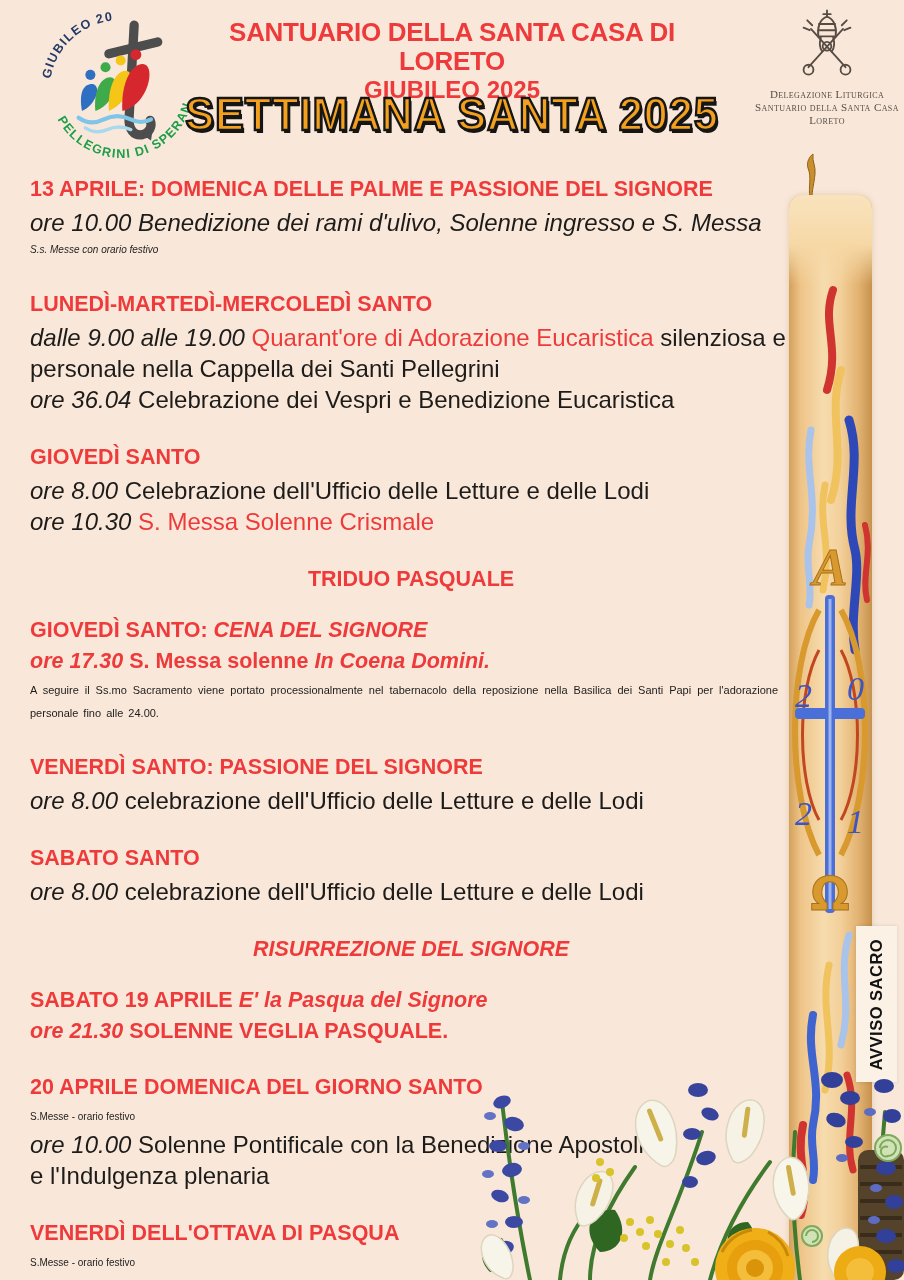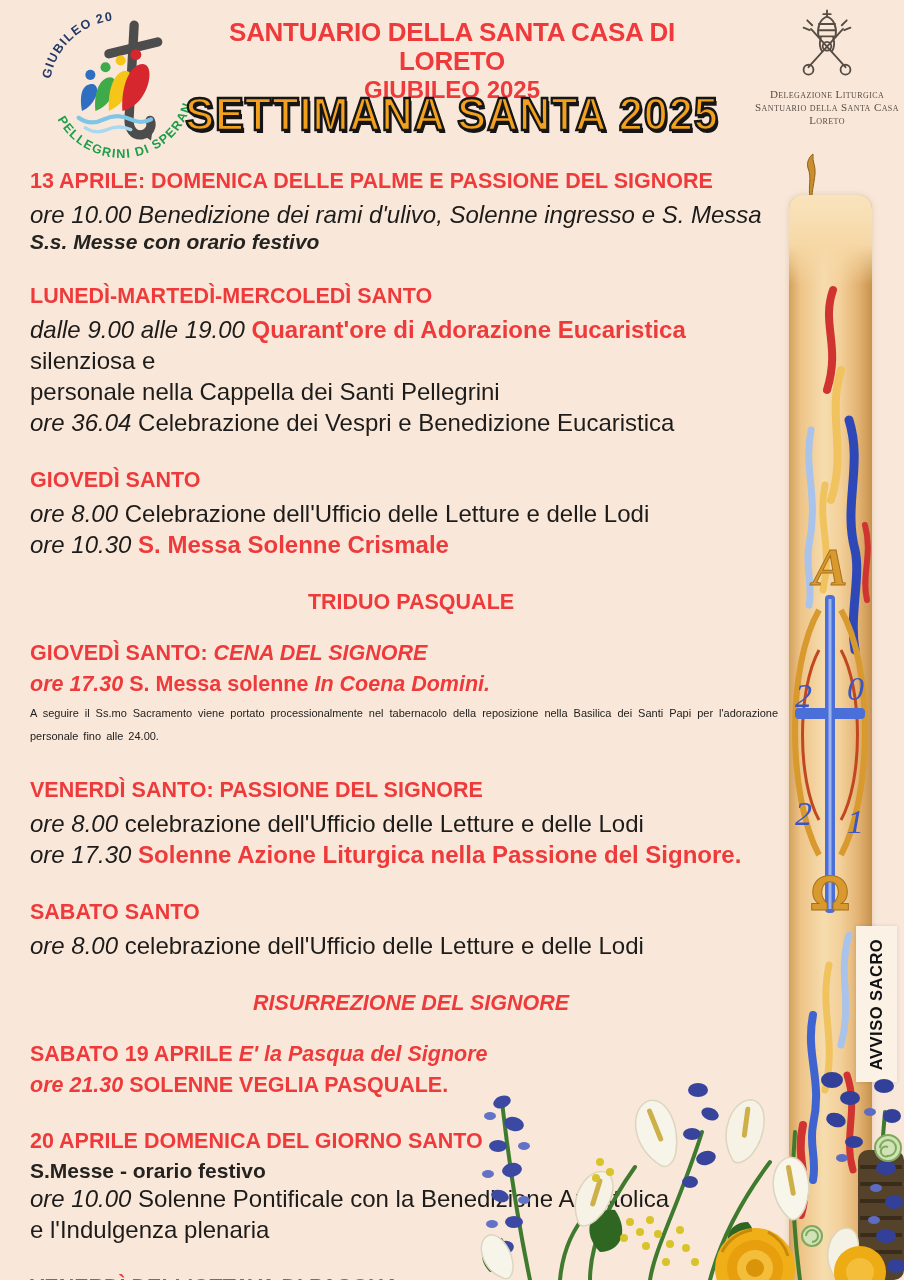--- a/index.html
+++ b/index.html
@@ -33,32 +33,32 @@
   .crest{position:absolute;left:752px;top:8px;width:150px;text-align:center;}
   .crest svg{width:74px;height:74px;}
   .crest-txt{
     font-family:"Liberation Serif","DejaVu Serif",serif;
     font-variant:small-caps;letter-spacing:.4px;
     font-size:11px;line-height:13px;color:#574c44;margin-top:2px;
   }
 
   
   .schedule{position:absolute;left:30px;top:168px;width:762px;}
-  .section{margin-bottom:29px;}
+  .section{margin-bottom:29px;margin-top:8px;}
   .section.center{text-align:center;margin-top:16px;margin-bottom:24px;}
   .line.head{font-size:21.5px;line-height:27px;margin-bottom:4px;}
   .line.body{font-size:24px;line-height:31px;}
-  .line.small{font-size:21px;line-height:24px;font-weight:bold;}
+  .line.small{font-size:10px;line-height:24px;}
   .line.para{font-size:11px;line-height:23px;text-align:justify;max-width:748px;margin-top:2px;}
   .s-h{color:var(--red);font-weight:800;}
   .s-hi{color:var(--red);font-weight:800;font-style:italic;}
   .s-hil{color:var(--red);font-weight:700;font-style:italic;}
   .s-r{color:var(--ink);}
   .s-it{color:var(--ink);font-style:italic;}
-  .s-rb{color:var(--red);font-weight:700;}
+  .s-rb{color:var(--red);font-weight:400;}
   .s-sm,.s-smi{color:#242320;}
   .s-smi{font-style:italic;}
   .line.para .s-r{word-spacing:2px;}
 
   
   .candle{position:absolute;left:789px;top:195px;width:83px;height:1085px;
     background:linear-gradient(90deg,#d3a05c 0%,#eec488 14%,#f6dcae 42%,#f3d09a 62%,#e2b271 84%,#c6924e 100%);
     border-radius:14px 14px 0 0;
     box-shadow:0 0 6px rgba(160,110,50,.25);}
   .candle-top{position:absolute;left:0;top:0;width:83px;height:90px;
@@ -161,21 +161,20 @@
         <div class="line head"><span class="s-h">TRIDUO PASQUALE</span></div>
       </div>
       <div class="section">
         <div class="line head"><span class="s-h">GIOVEDÌ SANTO: </span><span class="s-hi">CENA DEL SIGNORE</span></div>
         <div class="line head"><span class="s-hil">ore 17.30 </span><span class="s-h">S. Messa solenne </span><span class="s-hi">In Coena Domini.</span></div>
         <div class="line para"><span class="s-r">A seguire il Ss.mo Sacramento viene portato processionalmente nel tabernacolo della reposizione nella Basilica dei Santi Papi per l'adorazione personale fino alle 24.00.</span></div>
       </div>
       <div class="section">
         <div class="line head"><span class="s-h">VENERDÌ SANTO: PASSIONE DEL SIGNORE</span></div>
         <div class="line body"><span class="s-it">ore 8.00 </span><span class="s-r">celebrazione dell'Ufficio delle Letture e delle Lodi</span></div>
-        <div class="line body"><span class="s-it">ore 17.30 </span><span class="s-rb">Solenne Azione Liturgica nella Passione del Signore.</span></div>
       </div>
       <div class="section">
         <div class="line head"><span class="s-h">SABATO SANTO</span></div>
         <div class="line body"><span class="s-it">ore 8.00 </span><span class="s-r">celebrazione dell'Ufficio delle Letture e delle Lodi</span></div>
       </div>
       <div class="section center">
         <div class="line head"><span class="s-hi">RISURREZIONE DEL SIGNORE</span></div>
       </div>
       <div class="section">
         <div class="line head"><span class="s-h">SABATO 19 APRILE  </span><span class="s-hi">E' la Pasqua del Signore</span></div>

